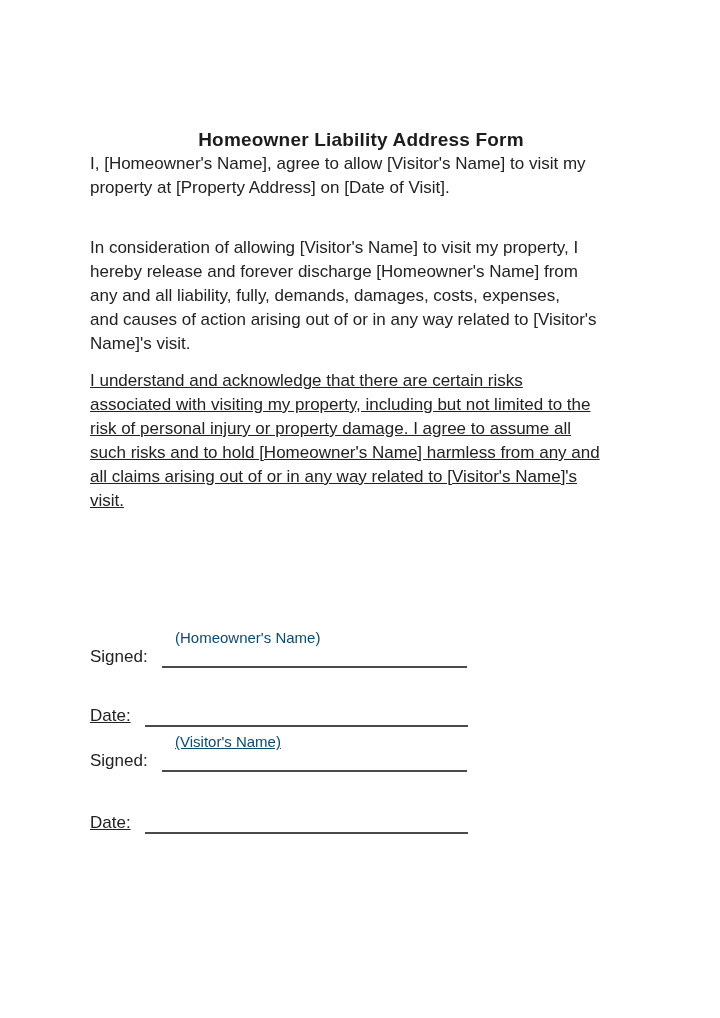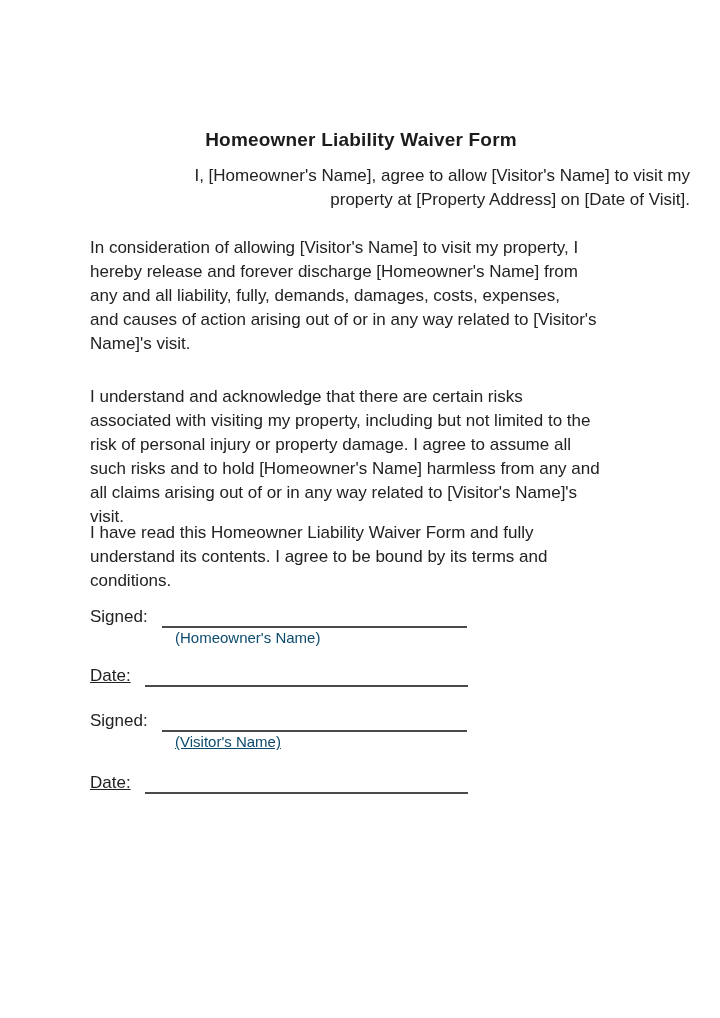--- a/index.html
+++ b/index.html
@@ -31,32 +31,33 @@
   }
   .para {
     position: absolute;
     left: 90px;
     width: 600px;
     font-size: 17px;
     line-height: 24px;
     white-space: pre;
     color: #222222;
   }
-  .p1 { top: 164px; text-align: right; }
+  .p1 { top: 152px; }
   .p2 { top: 236px; }
-  .p3 { top: 385px; }
+  .p3 { top: 369px; text-decoration: underline; }
   .p4 { top: 521px; }
   .sigrow {
     position: absolute;
     left: 90px;
     display: flex;
     align-items: flex-end;
     font-size: 17px;
     line-height: 24px;
     color: #222222;
+    margin-top: 40px;
   }
   .sigrow .lbl {
     display: inline-block;
     white-space: pre;
   }
   .sigrow.sig .lbl { width: 72px; }
   .sigrow.date .lbl { width: 55px; text-decoration: underline; }
   .sigrow .fill-line {
     height: 0;
     border-bottom: 2px solid #4a4a4a;
@@ -77,41 +78,38 @@
     white-space: pre;
   }
   .sub1 { top: 631px; }
   .sub2 { top: 735px; text-decoration: underline; }
 </style>
 </head>
 <body>
 
 <div class="page">
 
-  <div class="doc-title">Homeowner Liability Waiver Form</div>
+  <div class="doc-title">Homeowner Liability Address Form</div>
 
   <div class="para p1">I, [Homeowner's Name], agree to allow [Visitor's Name] to visit my
 property at [Property Address] on [Date of Visit].</div>
 
   <div class="para p2">In consideration of allowing [Visitor's Name] to visit my property, I
 hereby release and forever discharge [Homeowner's Name] from
 any and all liability, fully, demands, damages, costs, expenses,
 and causes of action arising out of or in any way related to [Visitor's
 Name]'s visit.</div>
 
   <div class="para p3">I understand and acknowledge that there are certain risks
 associated with visiting my property, including but not limited to the
 risk of personal injury or property damage. I agree to assume all
 such risks and to hold [Homeowner's Name] harmless from any and
 all claims arising out of or in any way related to [Visitor's Name]'s
 visit.</div>
 
-  <div class="para p4">I have read this Homeowner Liability Waiver Form and fully
-understand its contents. I agree to be bound by its terms and
-conditions.</div>
 
   <div class="sigrow sig row-sig1">
     <span class="lbl">Signed:</span>
     <div class="fill-line"></div>
   </div>
   <div class="sublabel sub1">(Homeowner's Name)</div>
 
   <div class="sigrow date row-date1">
     <span class="lbl">Date:</span>
     <div class="fill-line"></div>

